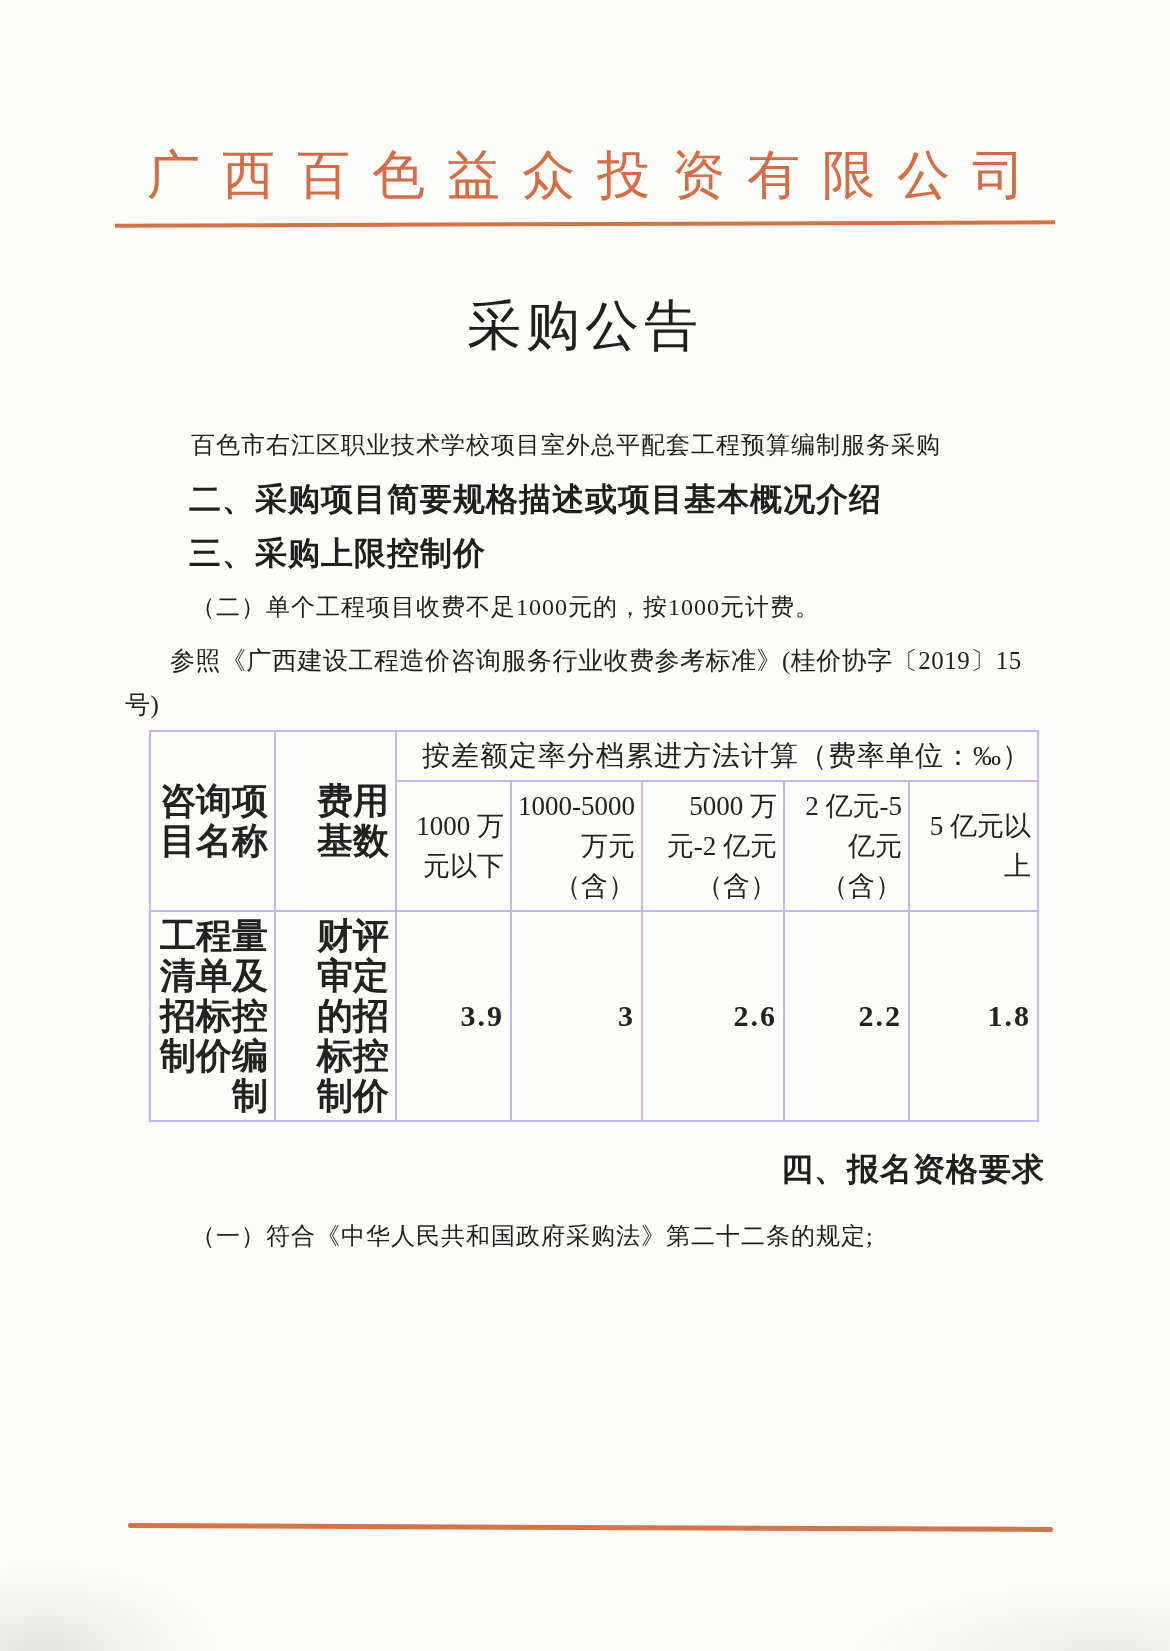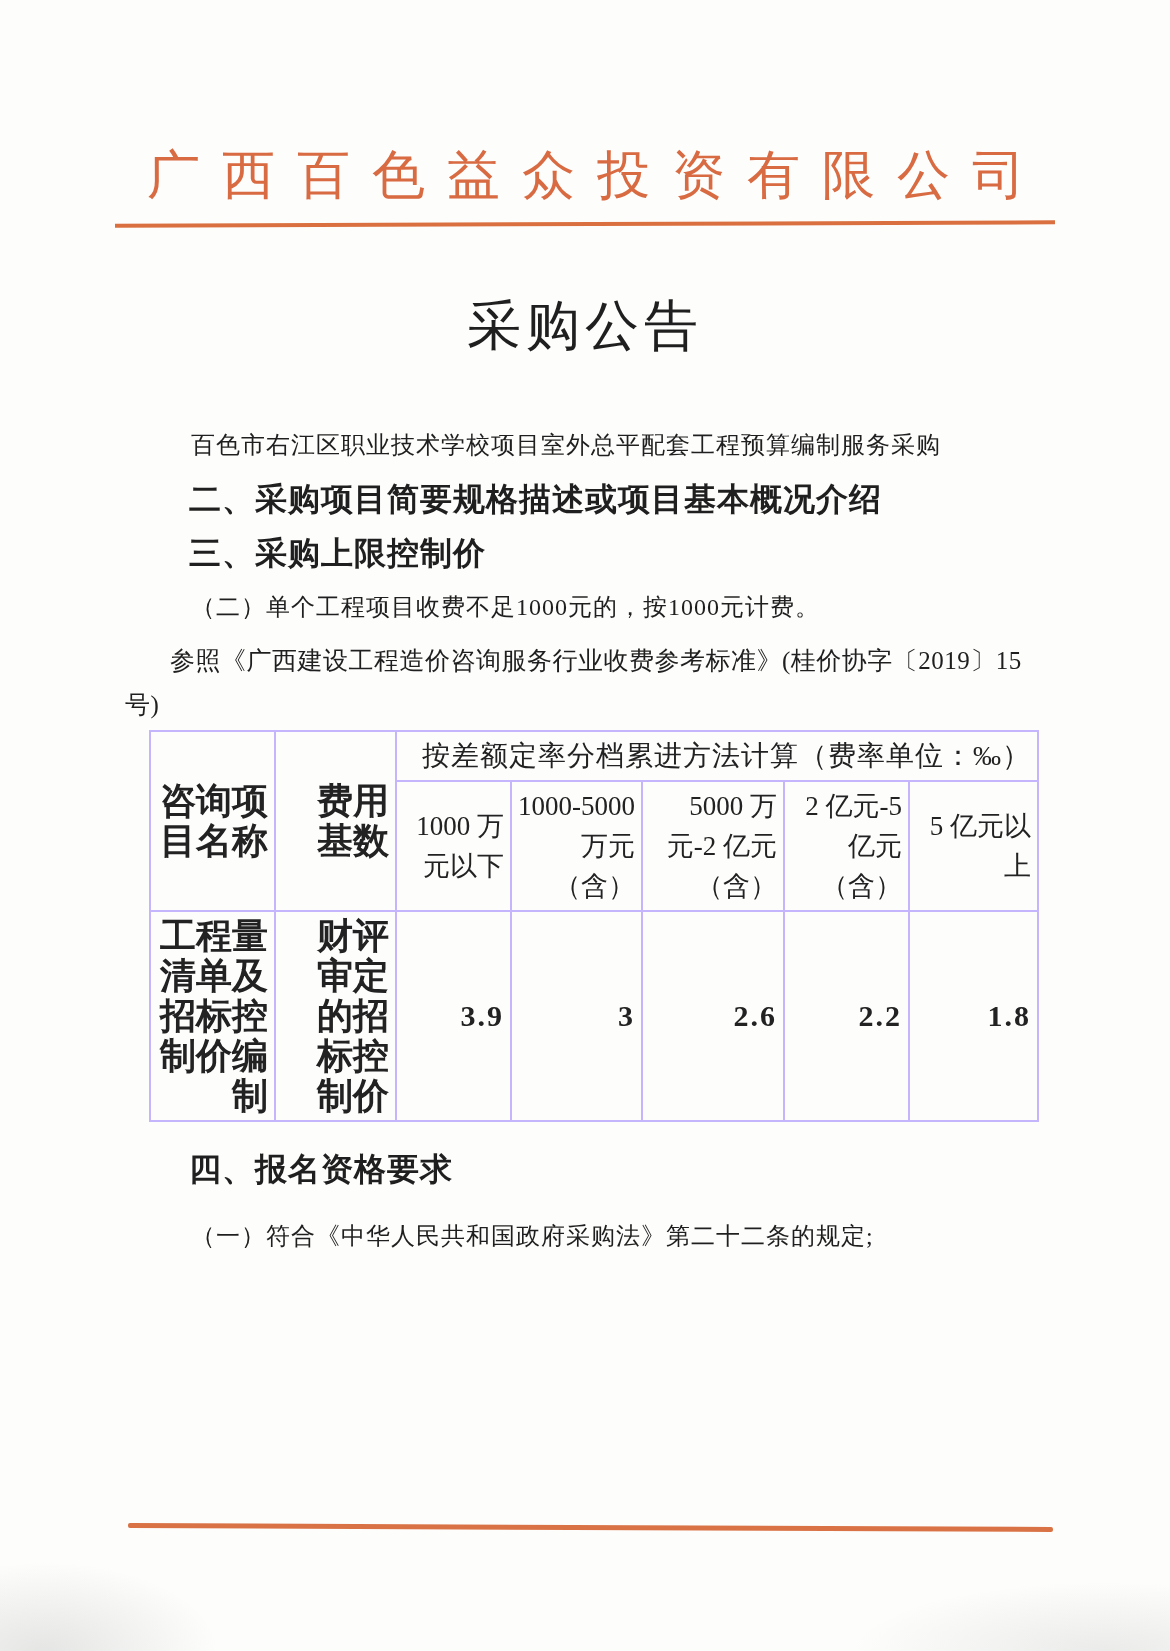--- a/index.html
+++ b/index.html
@@ -81,21 +81,21 @@
     padding:4px 6px;
     line-height:40px;
     box-sizing:border-box;
   }
   td.method-cell  { height:48px;  line-height:34px; padding:2px 4px; letter-spacing:1px; }
   tr.tier-row td  { height:118px; font-size:27px; line-height:40px; }
   tr.data-row td  { height:118px; }
   td.stub-cell    { font-size:36px; line-height:40px;font-weight:bold; }
   td.rate-cell    { font-size:30px; letter-spacing:2px;font-weight:bold; }
   
-  .sec4-heading { margin-top:20px; }
+  .sec4-heading { margin-top:20px;text-align:right; }
   .sec4-para    { line-height:64px; margin-top:8px; }
   
   .bottom-rule {
     position:absolute;
     left:128px; top:1525px;
     width:925px; height:5px;
     background:#d97346;
     border-radius:2px;
     transform:rotate(0.25deg);
   }

